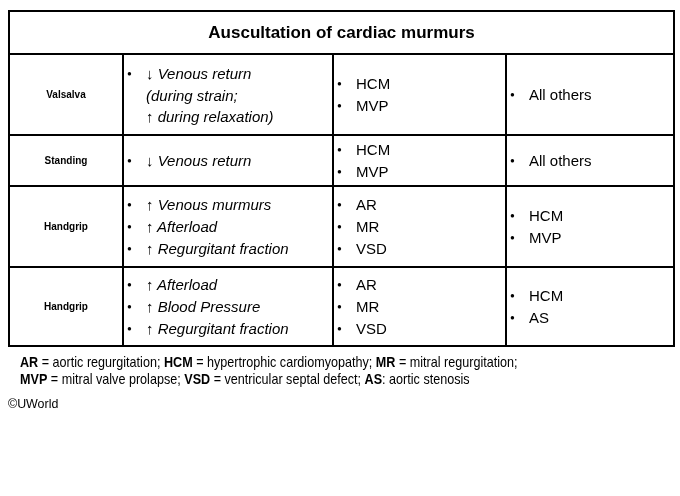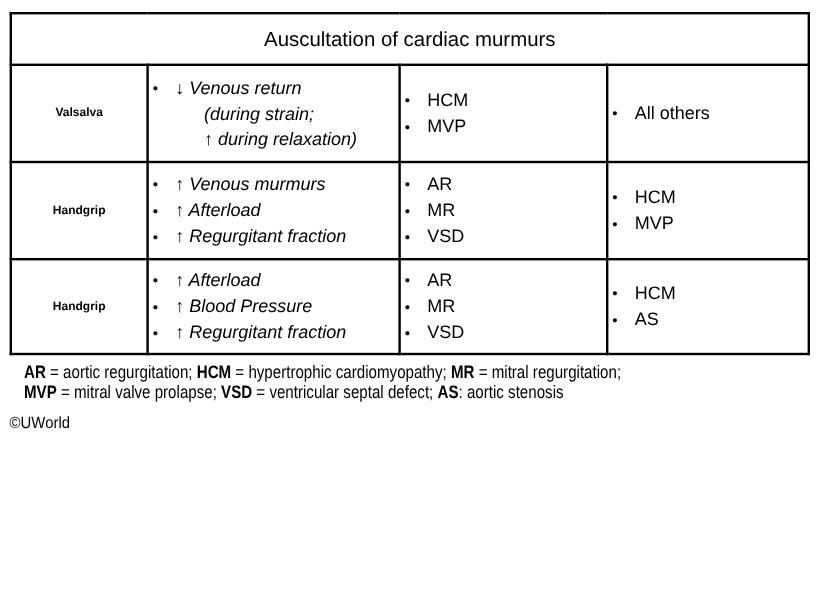--- a/index.html
+++ b/index.html
@@ -20,21 +20,21 @@
     background: #ffffff;
   }
   table.murmurs td, table.murmurs th {
     border: 2px solid #000000;
     vertical-align: middle;
     padding: 0;
   }
   td.title-cell {
     height: 41px;
     text-align: center;
-    font-weight: normal;
+    font-weight: bold;
     font-size: 17px;
   }
   th.col-header {
     height: 62px;
     text-align: center;
     font-weight: bold;
     font-size: 15px;
     line-height: 19px;
     padding: 0 12px;
   }
@@ -62,21 +62,21 @@
   }
   ul.bullets li::before {
     content: "\25CF";
     font-size: 8px;
     position: absolute;
     left: 3px;
     top: 50%;
     transform: translateY(-50%);
   }
   ul.bullets li.cont::before { content: none; }
-  ul.bullets li.cont { line-height: 21px; margin-left: 24px; }
+  ul.bullets li.cont { line-height: 21px; }
   .footnote {
     margin: 7px 0 0 20px;
     font-size: 15px;
     line-height: 16.5px;
     transform: scaleX(0.84);
     transform-origin: 0 0;
     width: 780px;
   }
   .footnote .fline { white-space: nowrap; }
   .footnote b { font-weight: bold; }
@@ -119,20 +119,39 @@
         <li>MVP</li>
       </ul>
     </td>
     <td class="list-cell">
       <ul class="bullets">
         <li>All others</li>
       </ul>
     </td>
   </tr>
 
+  <tr class="row-short">
+    <td class="maneuver-cell">Standing</td>
+    <td class="what-cell">
+      <ul class="bullets">
+        <li>↓ Venous return</li>
+      </ul>
+    </td>
+    <td class="list-cell">
+      <ul class="bullets">
+        <li>HCM</li>
+        <li>MVP</li>
+      </ul>
+    </td>
+    <td class="list-cell">
+      <ul class="bullets">
+        <li>All others</li>
+      </ul>
+    </td>
+  </tr>
 
   <tr class="row-tall">
     <td class="maneuver-cell">Handgrip</td>
     <td class="what-cell">
       <ul class="bullets">
         <li>↑ Venous murmurs</li>
         <li>↑ Afterload</li>
         <li>↑ Regurgitant fraction</li>
       </ul>
     </td>

